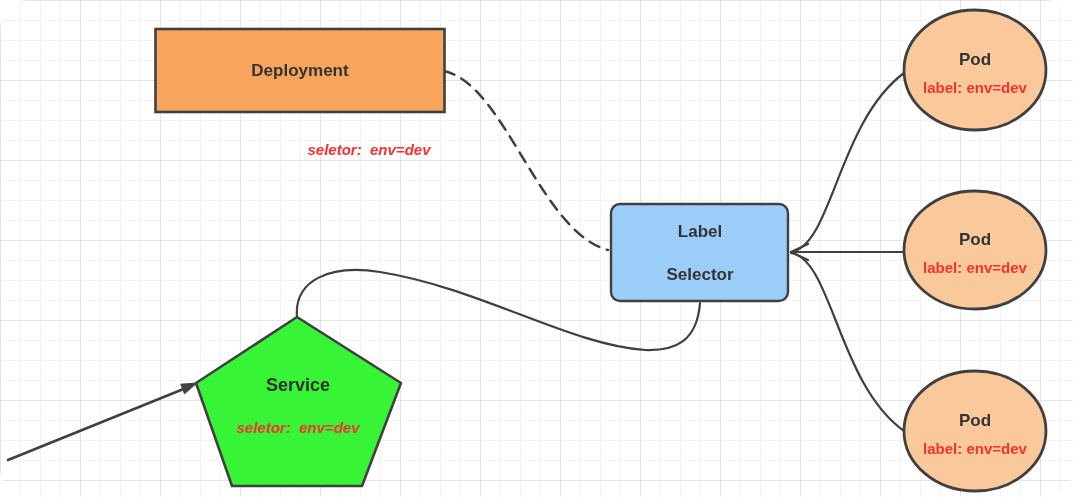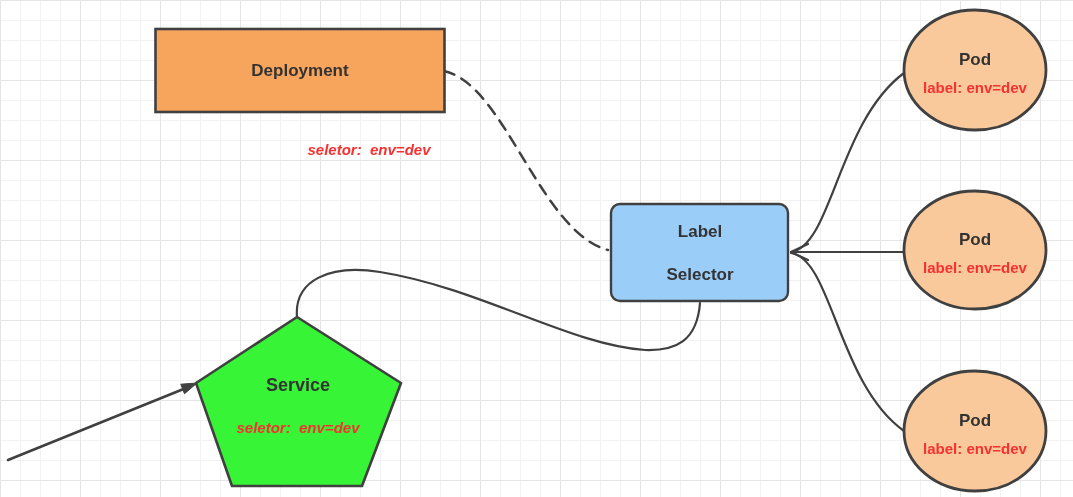--- a/index.html
+++ b/index.html
@@ -13,20 +13,21 @@
     width: 1073px;
     height: 497px;
     overflow: hidden;
     background-color: #ffffff;
     background-image:
       linear-gradient(to right, #e4e4e4 1px, transparent 1px),
       linear-gradient(to bottom, #e4e4e4 1px, transparent 1px),
       linear-gradient(to right, #f2f2f2 1px, transparent 1px),
       linear-gradient(to bottom, #f2f2f2 1px, transparent 1px);
     background-size: 80px 80px, 80px 80px, 20px 20px, 20px 20px;
+    border-radius: 28px;
   }
   svg { position: absolute; left: 0; top: 0; }
   text {
     text-anchor: middle;
     dominant-baseline: central;
   }
   .node-label { font-weight: bold; font-size: 17px; }
   .big-label  { font-weight: bold; font-size: 18px; }
   .note       { font-weight: bold; font-style: italic; font-size: 15px; }
   .pod-label  { font-weight: bold; font-size: 15px; }

